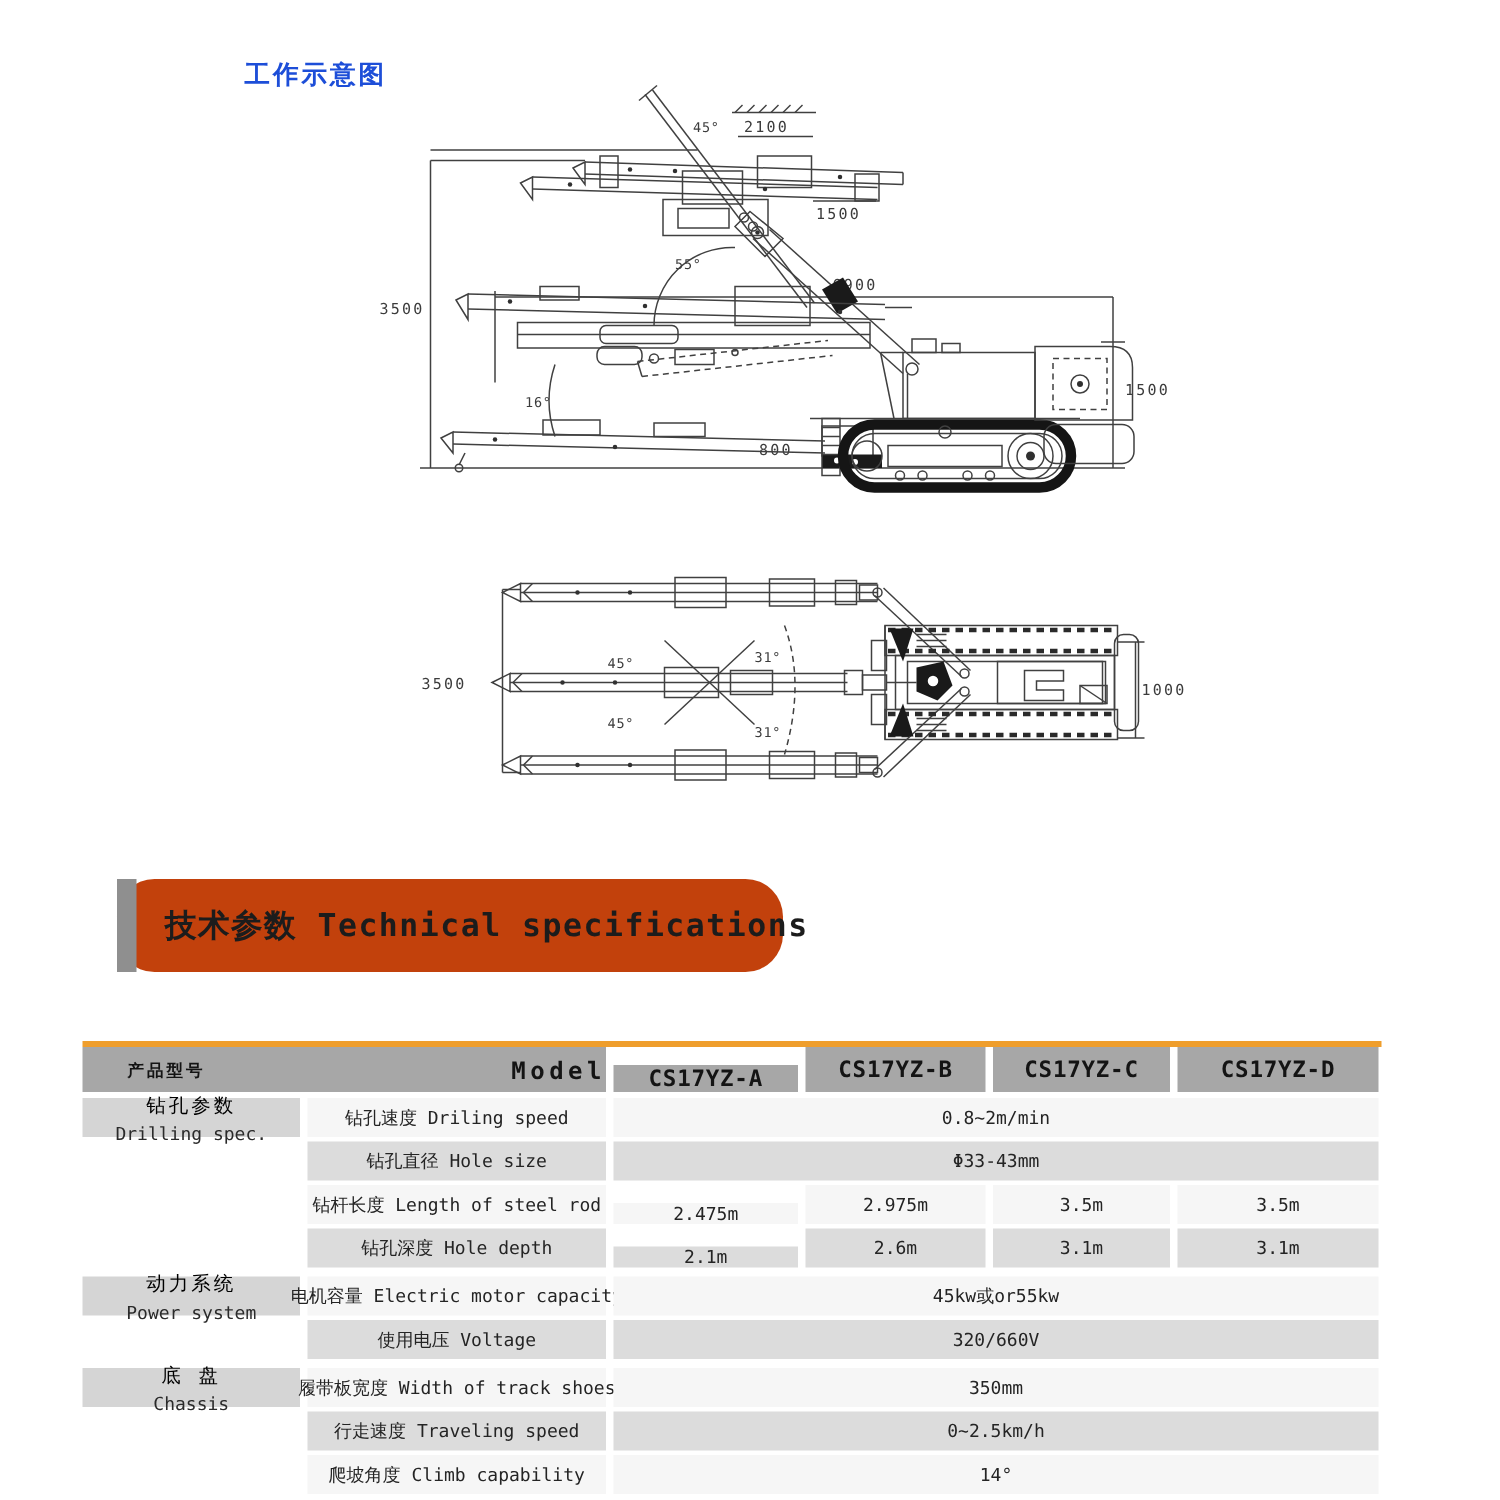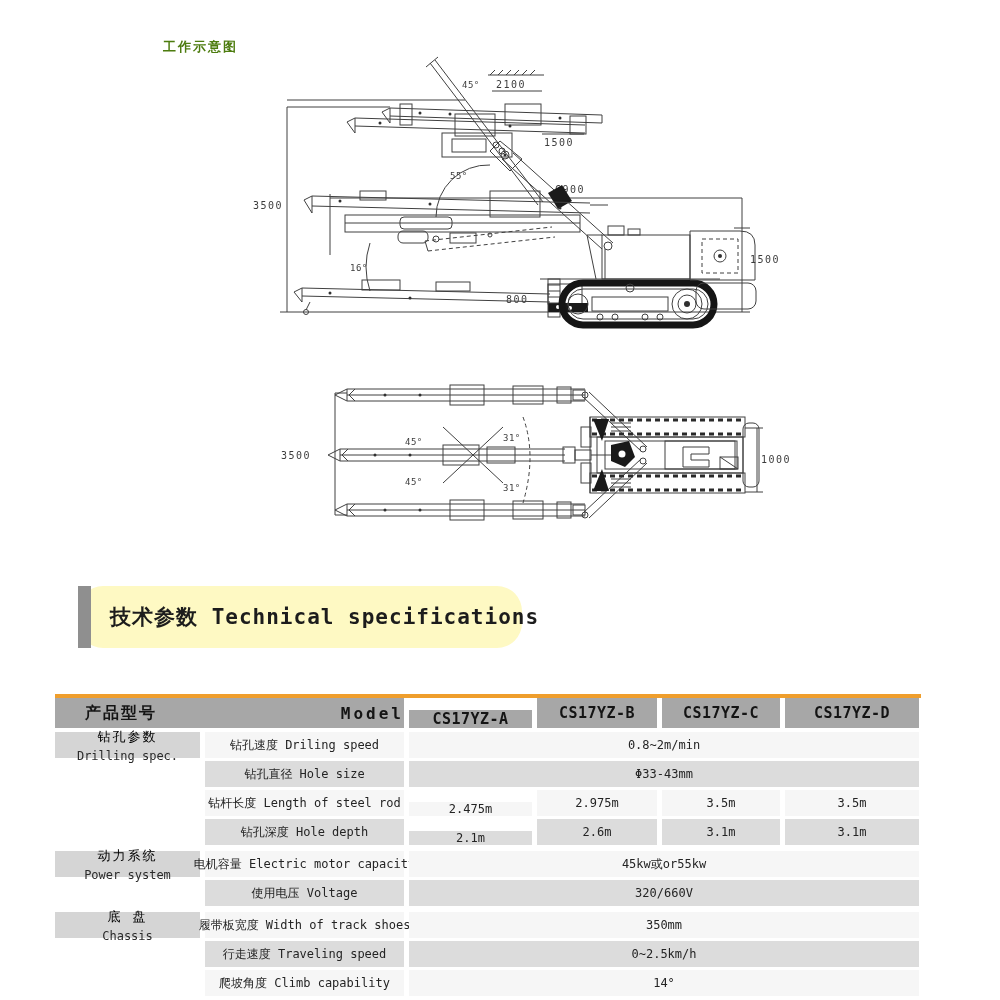--- a/index.html
+++ b/index.html
@@ -1,45 +1,45 @@
 <!DOCTYPE html>
 <html><head>
 <meta charset="utf-8">
 <style>
   html,body{margin:0;padding:0;background:#fff;}
   .page{position:relative;width:1000px;height:1000px;background:#ffffff;overflow:hidden;
         font-family:"DejaVu Sans",sans-serif;color:#222;}
-  .page-title{position:absolute;left:163px;top:38px;font-size:13px;font-weight:bold;
-        letter-spacing:2px;color:#4d7c0f;}
+  .page-title{position:absolute;left:163px;top:38px;font-size:17px;font-weight:bold;
+        letter-spacing:2px;color:#1d4ed8;}
   svg{position:absolute;}
   svg line,svg path,svg rect,svg circle,svg polygon,svg polyline{stroke:#404040;stroke-width:1;fill:none;}
   svg .filldark{fill:#1a1a1a;stroke:none;}
   svg .fillwhite{fill:#ffffff;stroke:none;}
   svg .dot{fill:#303030;stroke:none;}
   svg text{stroke:none;fill:#3c3c3c;font-family:"DejaVu Sans Mono",monospace;font-size:10px;letter-spacing:1.5px;}
   svg text.ang{font-size:9px;letter-spacing:.5px;}
   svg .band{stroke:#151515;stroke-width:7;}
   svg .dash{stroke-dasharray:4,3;}
   svg .tread{stroke:#2a2a2a;stroke-width:3;stroke-dasharray:5,4;}
 
-  .section-head{position:absolute;left:78px;top:586px;width:444px;height:62px;background:#fef9c3;border-radius:25px;}
+  .section-head{position:absolute;left:78px;top:586px;width:444px;height:62px;background:#c2410c;border-radius:25px;}
   .section-head .bar{position:absolute;left:0;top:0;width:13px;height:62px;background:#8f8f8f;}
   .section-head .txt{position:absolute;left:32px;top:17px;font-size:21px;font-weight:bold;
         color:#1c1c1c;font-family:"DejaVu Sans Mono","DejaVu Sans",monospace;letter-spacing:1px;white-space:nowrap;}
 
   .spec-table{position:absolute;left:55px;top:694px;width:866px;
         font-family:"DejaVu Sans Mono","DejaVu Sans",monospace;}
   .grid{display:grid;grid-template-columns:145px 199px 123px 120px 118px 134px;
         column-gap:5px;row-gap:3px;}
   .thead-wrap{border-top:4px solid #ef9e2c;margin-bottom:4px;}
   .thead{grid-auto-rows:30px;}
   .th{background:#a7a7a7;display:flex;align-items:center;justify-content:center;
         font-weight:bold;color:#141414;font-size:15px;letter-spacing:.5px;}
   .th-left{grid-column:1/3;position:relative;}
-  .th-left .cn{position:absolute;left:30px;font-size:16px;letter-spacing:2px;}
+  .th-left .cn{position:absolute;left:30px;font-size:11px;letter-spacing:2px;}
   .th-left .en{position:absolute;left:150px;width:199px;text-align:right;font-size:16px;letter-spacing:3px;}
   .tgroup{grid-auto-rows:26px;margin-bottom:6px;}
   .cat{grid-column:1;grid-row:1/-1;background:#d5d5d5;display:flex;flex-direction:column;
         align-items:center;justify-content:center;gap:3px;}
   .cat .cn{font-size:13px;letter-spacing:2px;color:#000000;}
   .cat .en{font-size:12px;color:#2a2a2a;}
   .cell{display:flex;align-items:center;justify-content:center;font-size:12px;color:#242424;
         background:#f6f6f6;white-space:nowrap;}
   .param{grid-column:2;}
   .vspan{grid-column:3/7;}

